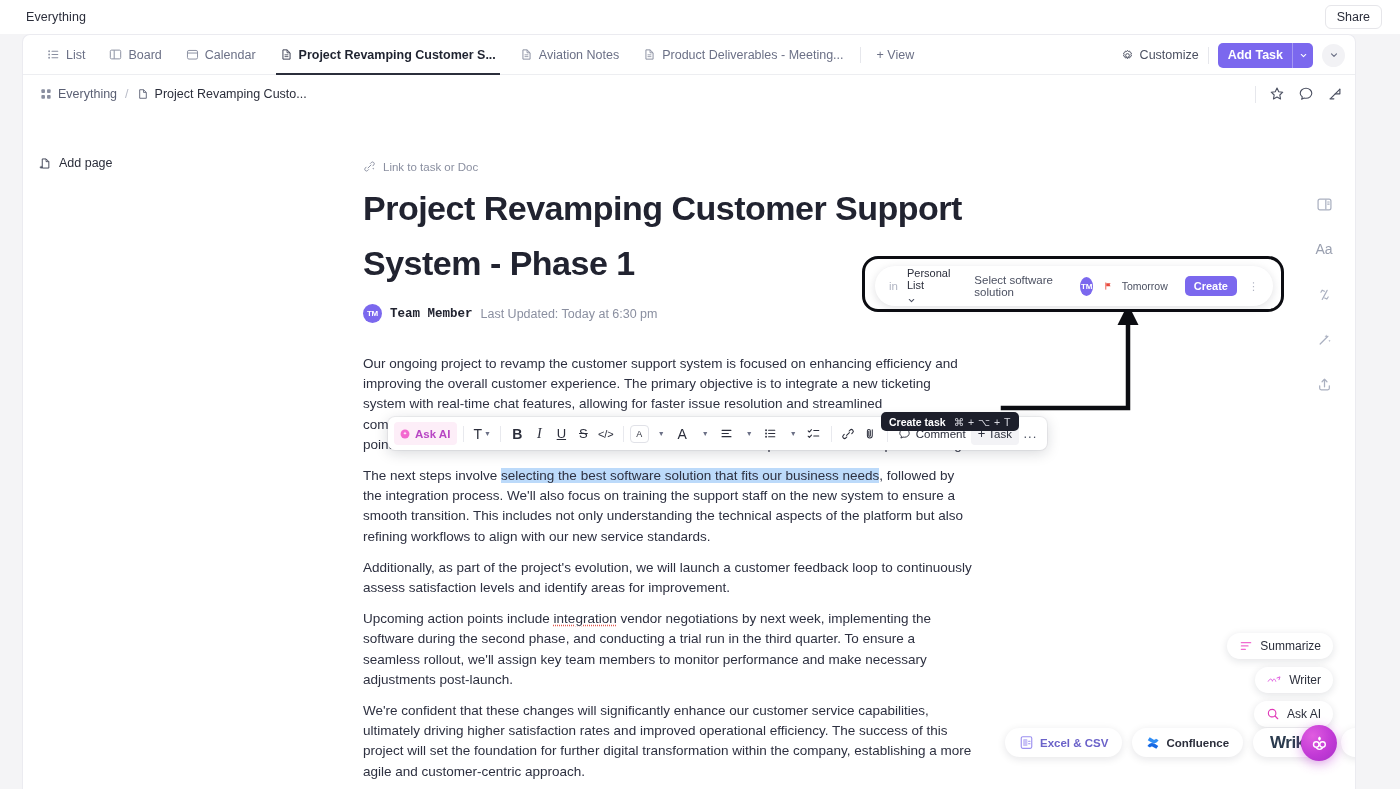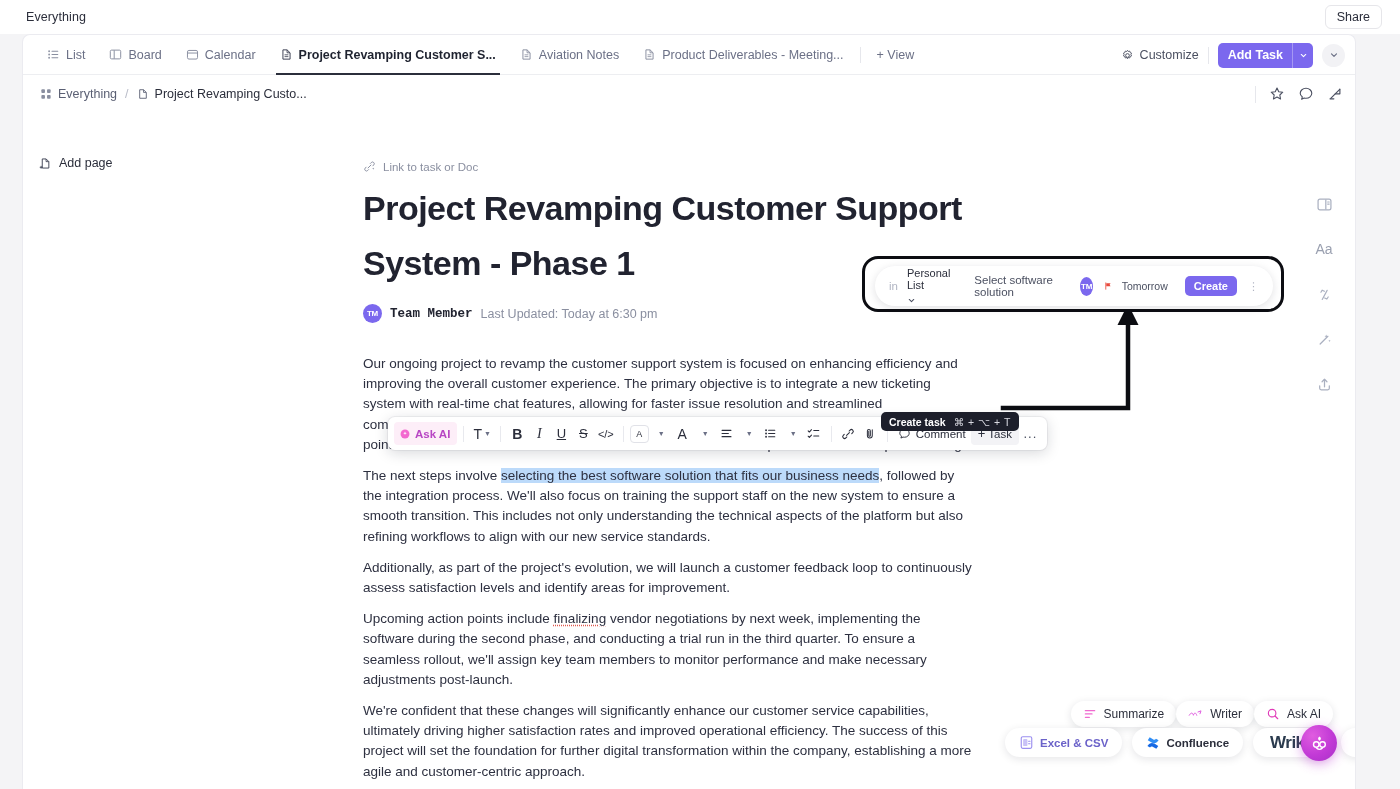--- a/index.html
+++ b/index.html
@@ -281,21 +281,21 @@
 
   
   .arrow-svg {
     position: absolute; left: 995px; top: 296px;
     z-index: 34; pointer-events: none;
   }
 
   
   .chips {
     position: absolute; right: 22px; bottom: 62px;
-    display: flex; flex-direction: row; align-items: flex-end; 
+    display: flex; flex-direction: column; align-items: flex-end; gap: 8px;
     z-index: 20;
   }
   .chip {
     height: 26px; padding: 0 12px;
     background: #fff; border-radius: 14px;
     box-shadow: 0 2px 8px rgba(20,22,40,.12);
     display: flex; align-items: center; gap: 7px;
     font-size: 12px; color: #2b2e3b; cursor: pointer;
     white-space: nowrap;
   }
@@ -494,21 +494,21 @@
         <span class="meta-upd">Last Updated: Today at 6:30 pm</span>
       </div>
 
       <div class="body-text">
         <p>Our ongoing project to revamp the customer support system is focused on enhancing efficiency and improving the overall customer experience. The primary objective is to integrate a new ticketing system with real-time chat features, allowing for faster issue resolution and streamlined communication. Currently, our team has completed the initial assessment phase, identifying key pain points and areas where automation can be introduced to reduce response times and improve tooling.</p>
 
         <p><span>The next steps involve </span><span class="hl">selecting the best software solution that fits our business needs</span><span>, followed by the integration process. We'll also focus on training the support staff on the new system to ensure a smooth transition. This includes not only understanding the technical aspects of the platform but also refining workflows to align with our new service standards.</span></p>
 
         <p>Additionally, as part of the project's evolution, we will launch a customer feedback loop to continuously assess satisfaction levels and identify areas for improvement.</p>
 
-        <p><span>Upcoming action points include </span><span class="spell">finalizing</span><span> vendor negotiations by next week, implementing the software during the second phase, and conducting a trial run in the third quarter. To ensure a seamless rollout, we'll assign key team members to monitor performance and make necessary adjustments post-launch.</span></p>
+        <p><span>Upcoming action points include </span><span class="spell">integration</span><span> vendor negotiations by next week, implementing the software during the second phase, and conducting a trial run in the third quarter. To ensure a seamless rollout, we'll assign key team members to monitor performance and make necessary adjustments post-launch.</span></p>
 
         <p>We're confident that these changes will significantly enhance our customer service capabilities, ultimately driving higher satisfaction rates and improved operational efficiency. The success of this project will set the foundation for further digital transformation within the company, establishing a more agile and customer-centric approach.</p>
 
         <div class="fade-line">Action items</div>
       </div>
     </div>
 
     <div class="rail">
       <div class="rail-btn">
         <svg width="17" height="17" viewBox="0 0 18 18" fill="none">

